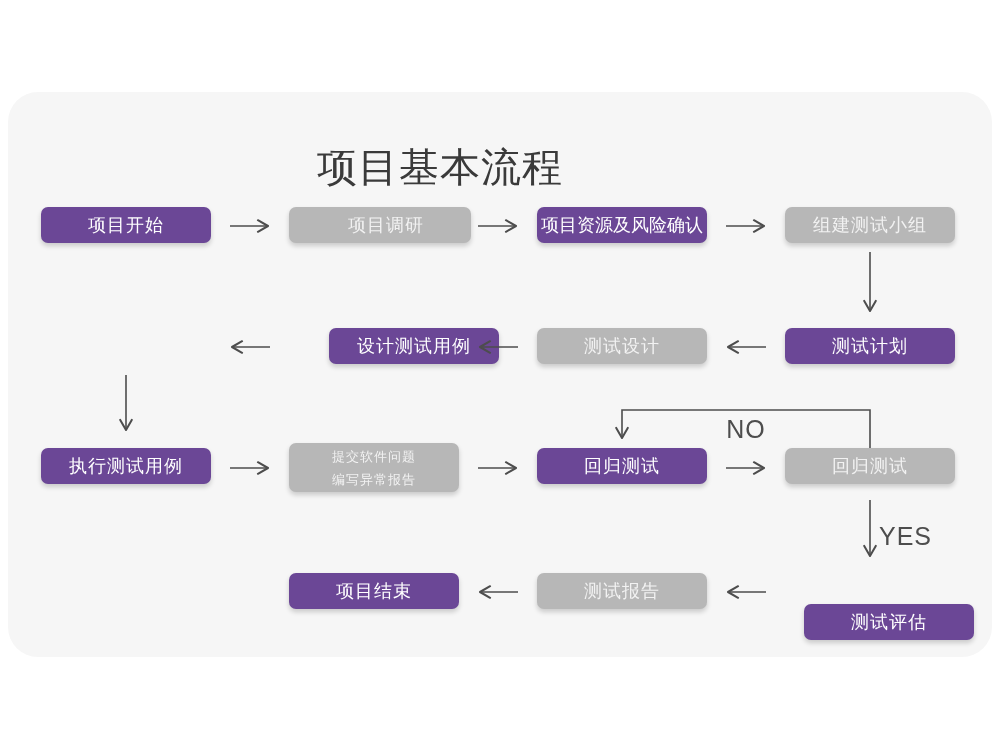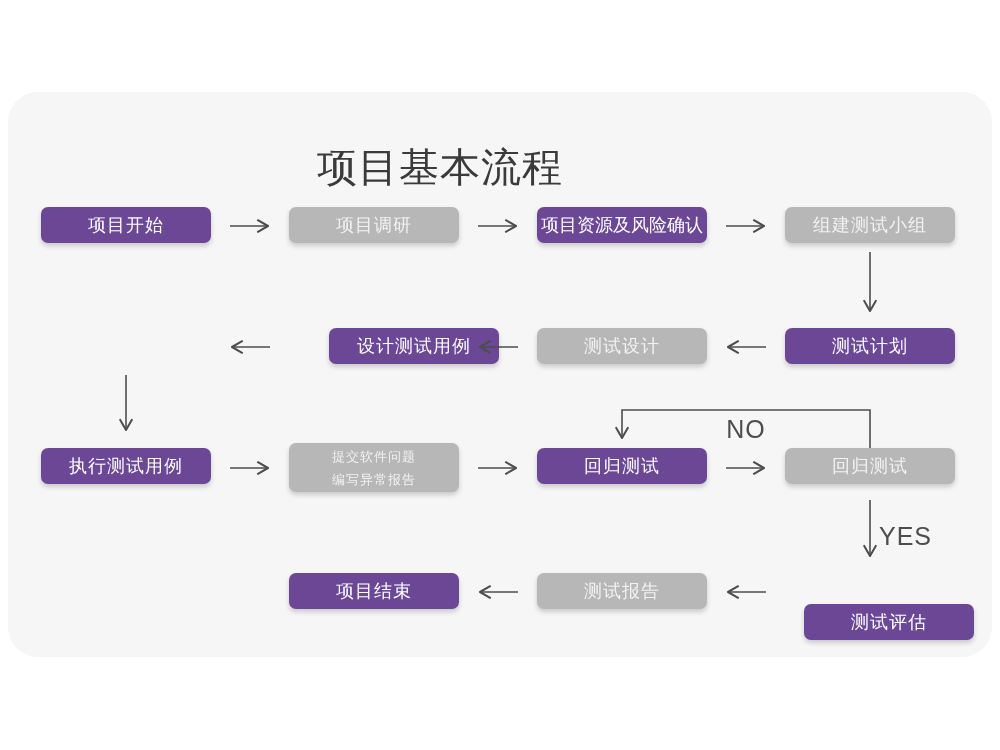--- a/index.html
+++ b/index.html
@@ -101,21 +101,21 @@
 
 <div id="stage">
 
   <div class="card"></div>
 
   <div class="title">项目基本流程</div>
 
   <div class="node purple" style="left:41px;top:207px;">
     <span>项目开始</span>
   </div>
-  <div class="node gray" style="left:289px;top:207px;">
+  <div class="node gray" style="left:289px;top:207px;padding-left:12px;">
     <span>项目调研</span>
   </div>
   <div class="node purple" style="left:537px;top:207px;letter-spacing:0;">
     <span>项目资源及风险确认</span>
   </div>
   <div class="node gray" style="left:785px;top:207px;">
     <span>组建测试小组</span>
   </div>
 
   <div class="node purple" style="left:289px;top:328px;margin-left:40px;">

